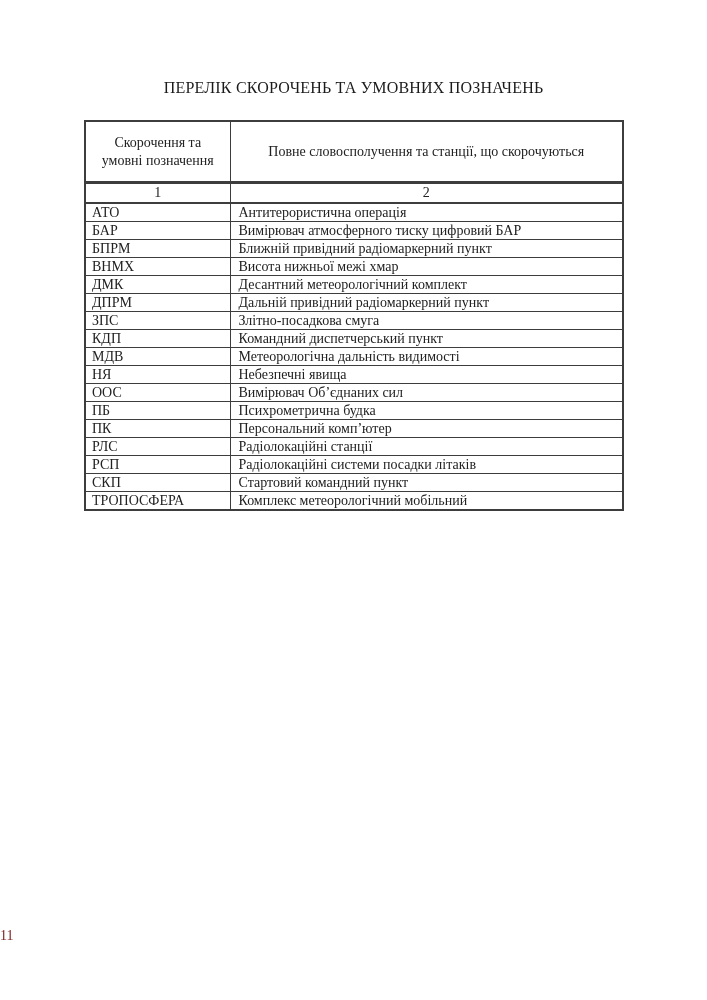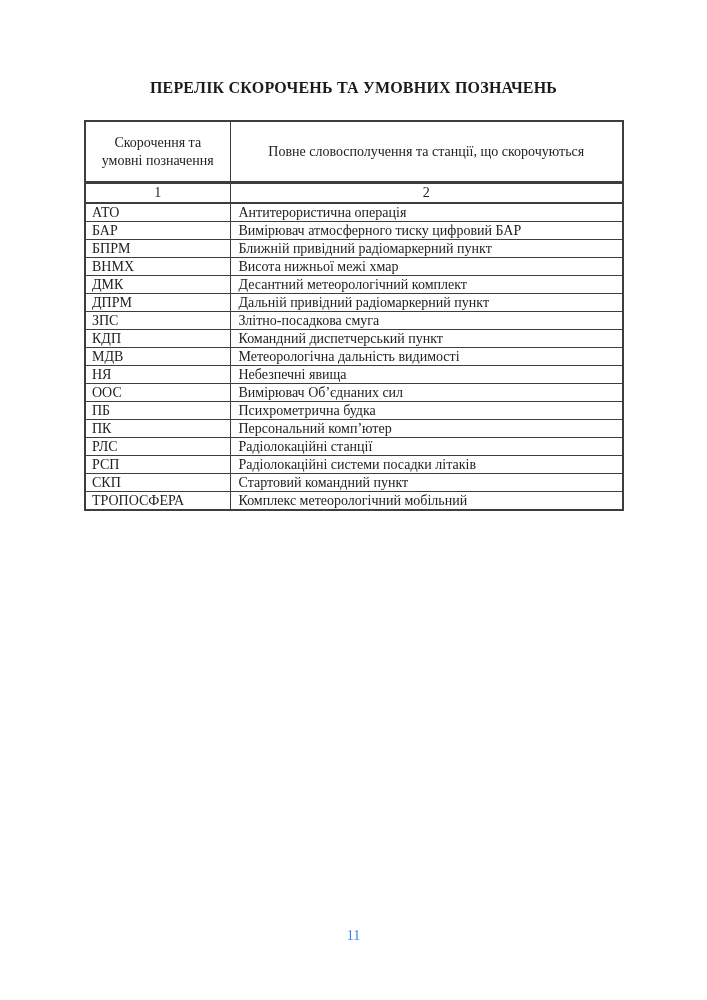--- a/index.html
+++ b/index.html
@@ -14,21 +14,21 @@
     font-family: "Liberation Serif", "DejaVu Serif", serif;
     color: #1e1e1e;
     overflow: hidden;
   }
   .doc-title {
     position: absolute;
     top: 79px;
     left: 0;
     width: 100%;
     text-align: center;
-    font-weight: bold;
+    font-weight: normal;
     font-size: 16px;
     letter-spacing: 0.2px;
     color: #1b1b1b;
   }
   table.abbr-table {
     position: absolute;
     top: 120px;
     left: 84px;
     width: 538px;
     border-collapse: collapse;
@@ -64,23 +64,22 @@
     height: 17px;
     line-height: 17px;
   }
   tr.data-row td.c1 { padding-left: 6px; margin-top: 16px; }
   tr.data-row td.c2 { padding-left: 8px; }
   .page-number {
     position: absolute;
     top: 928px;
     left: 0;
     width: 100%;
-    text-align: center;
     font-size: 14px;
-    color: #3b82f6;
+    color: #7f1d1d;
   }
 </style>
 </head>
 <body>
 
 <div class="doc-title">ПЕРЕЛІК СКОРОЧЕНЬ ТА УМОВНИХ ПОЗНАЧЕНЬ</div>
 
 <table class="abbr-table">
   <colgroup>
     <col class="col-abbr">

